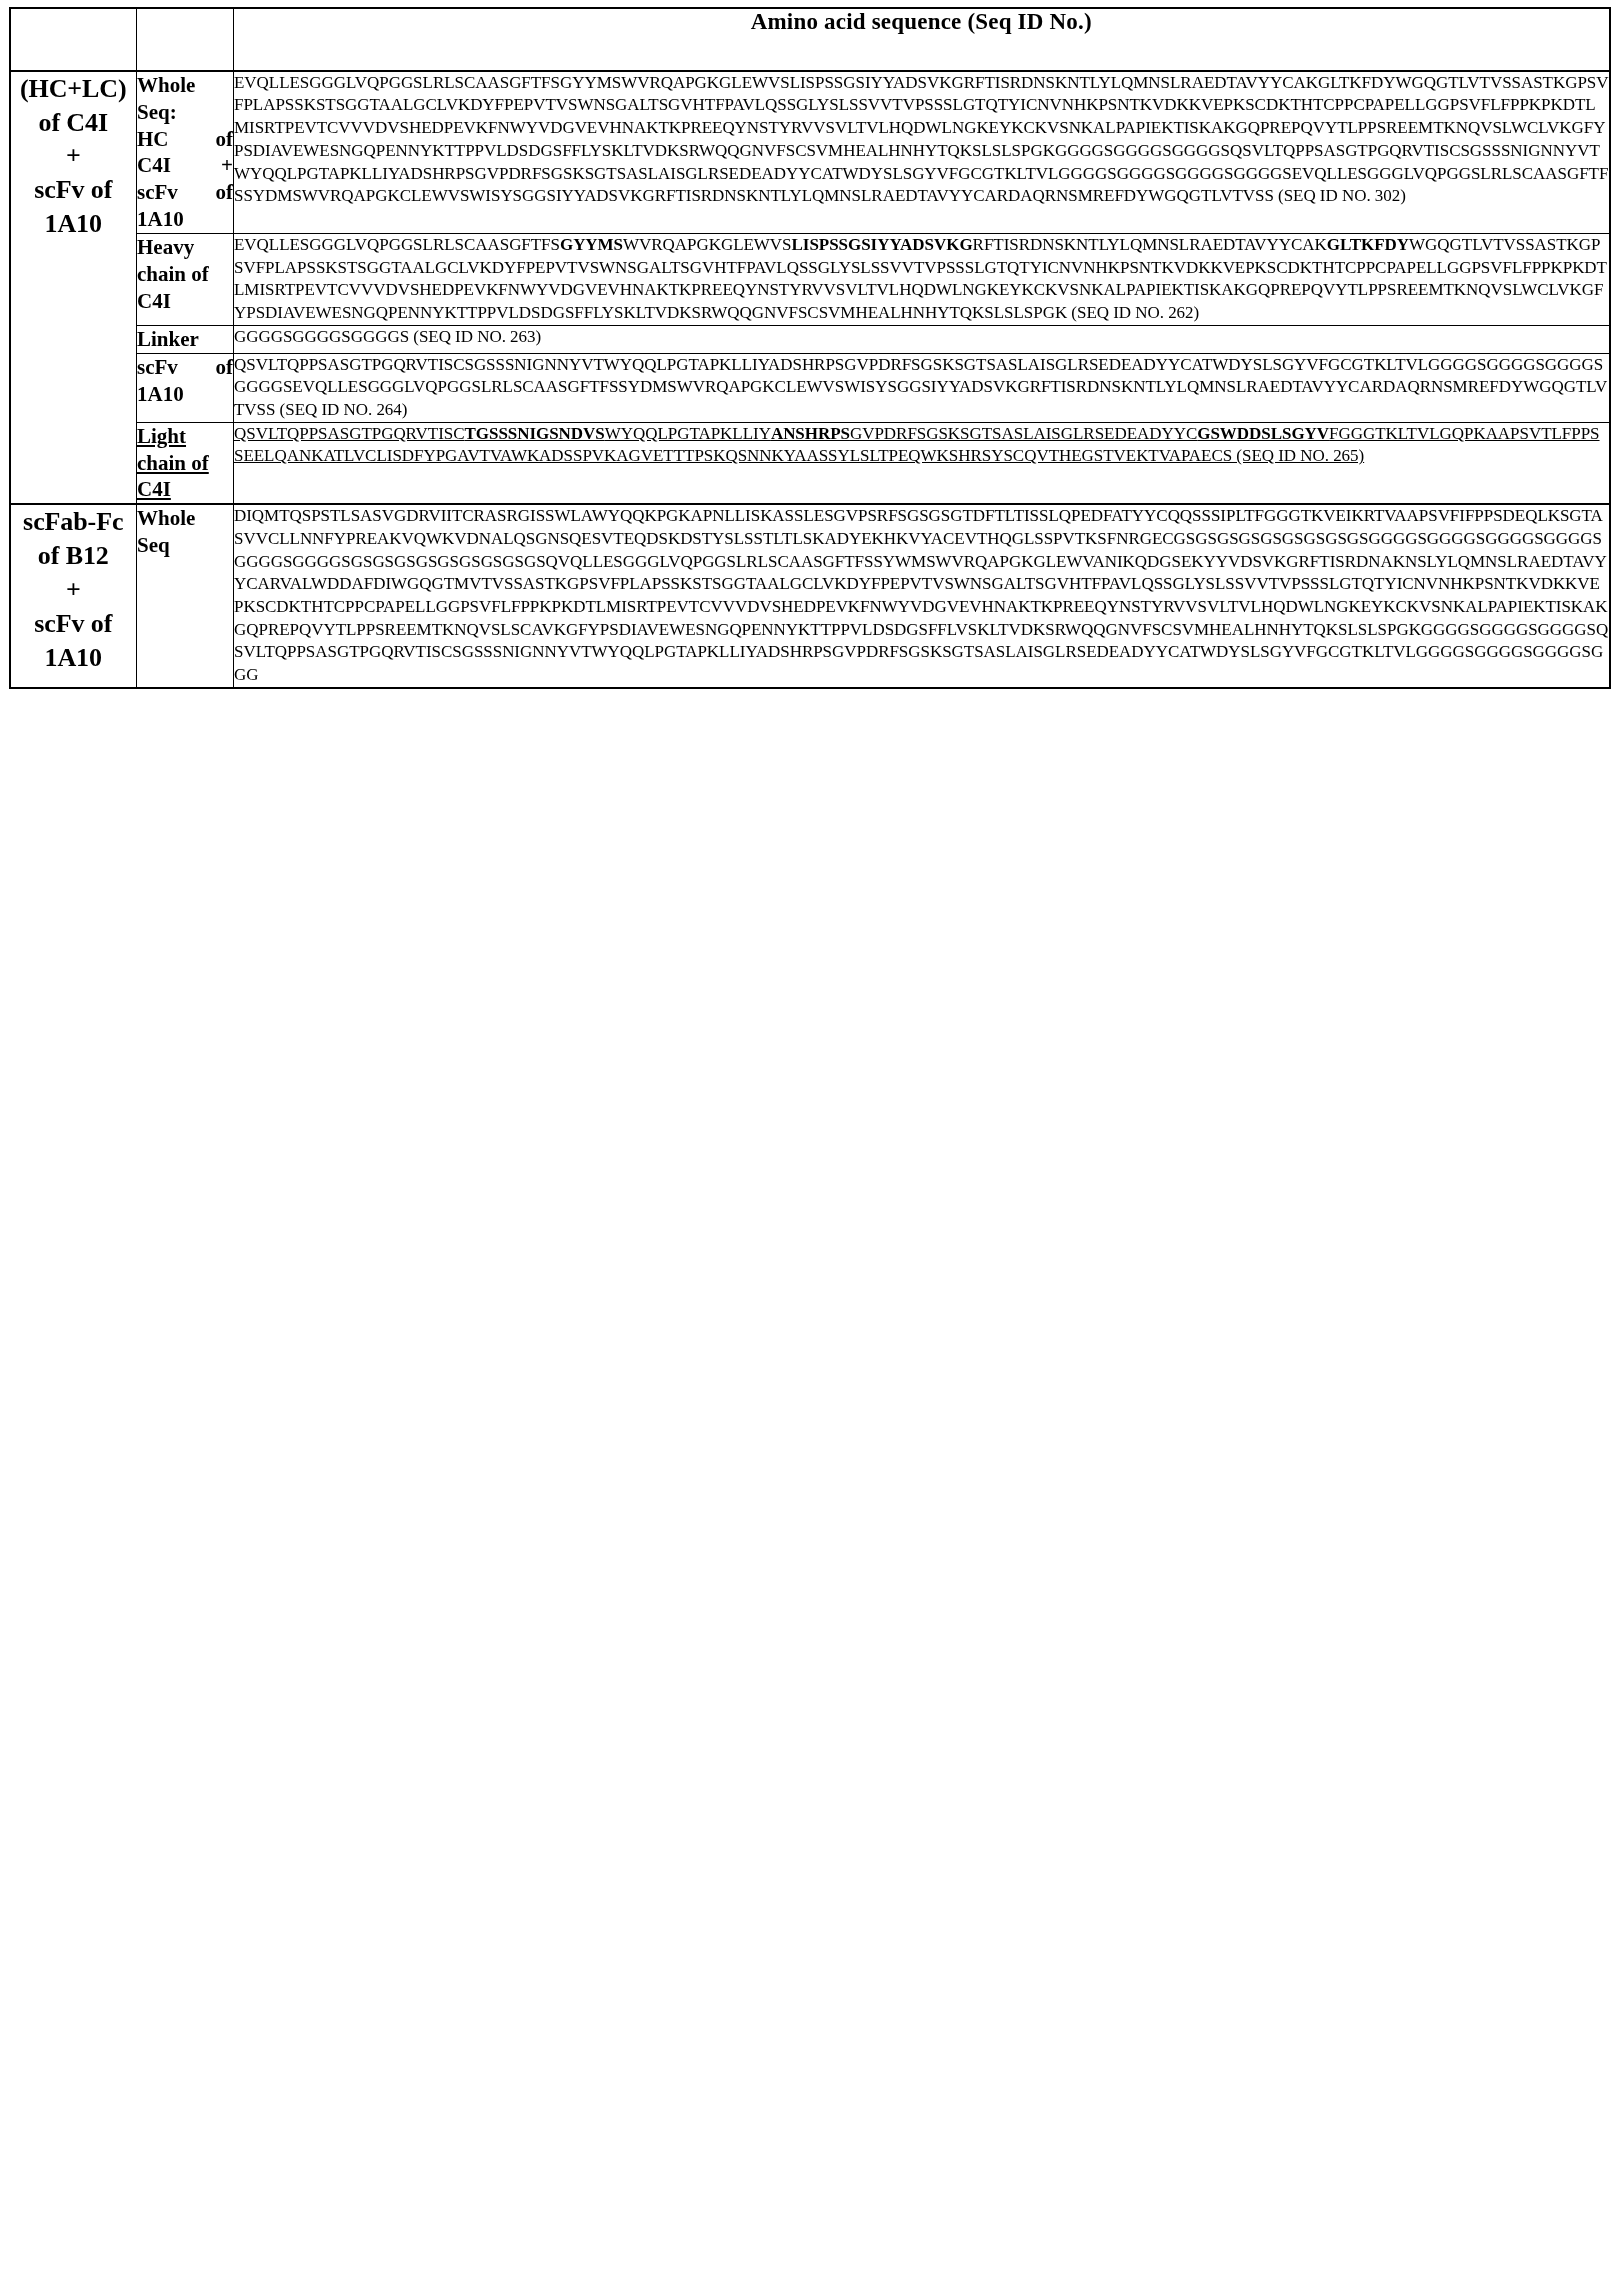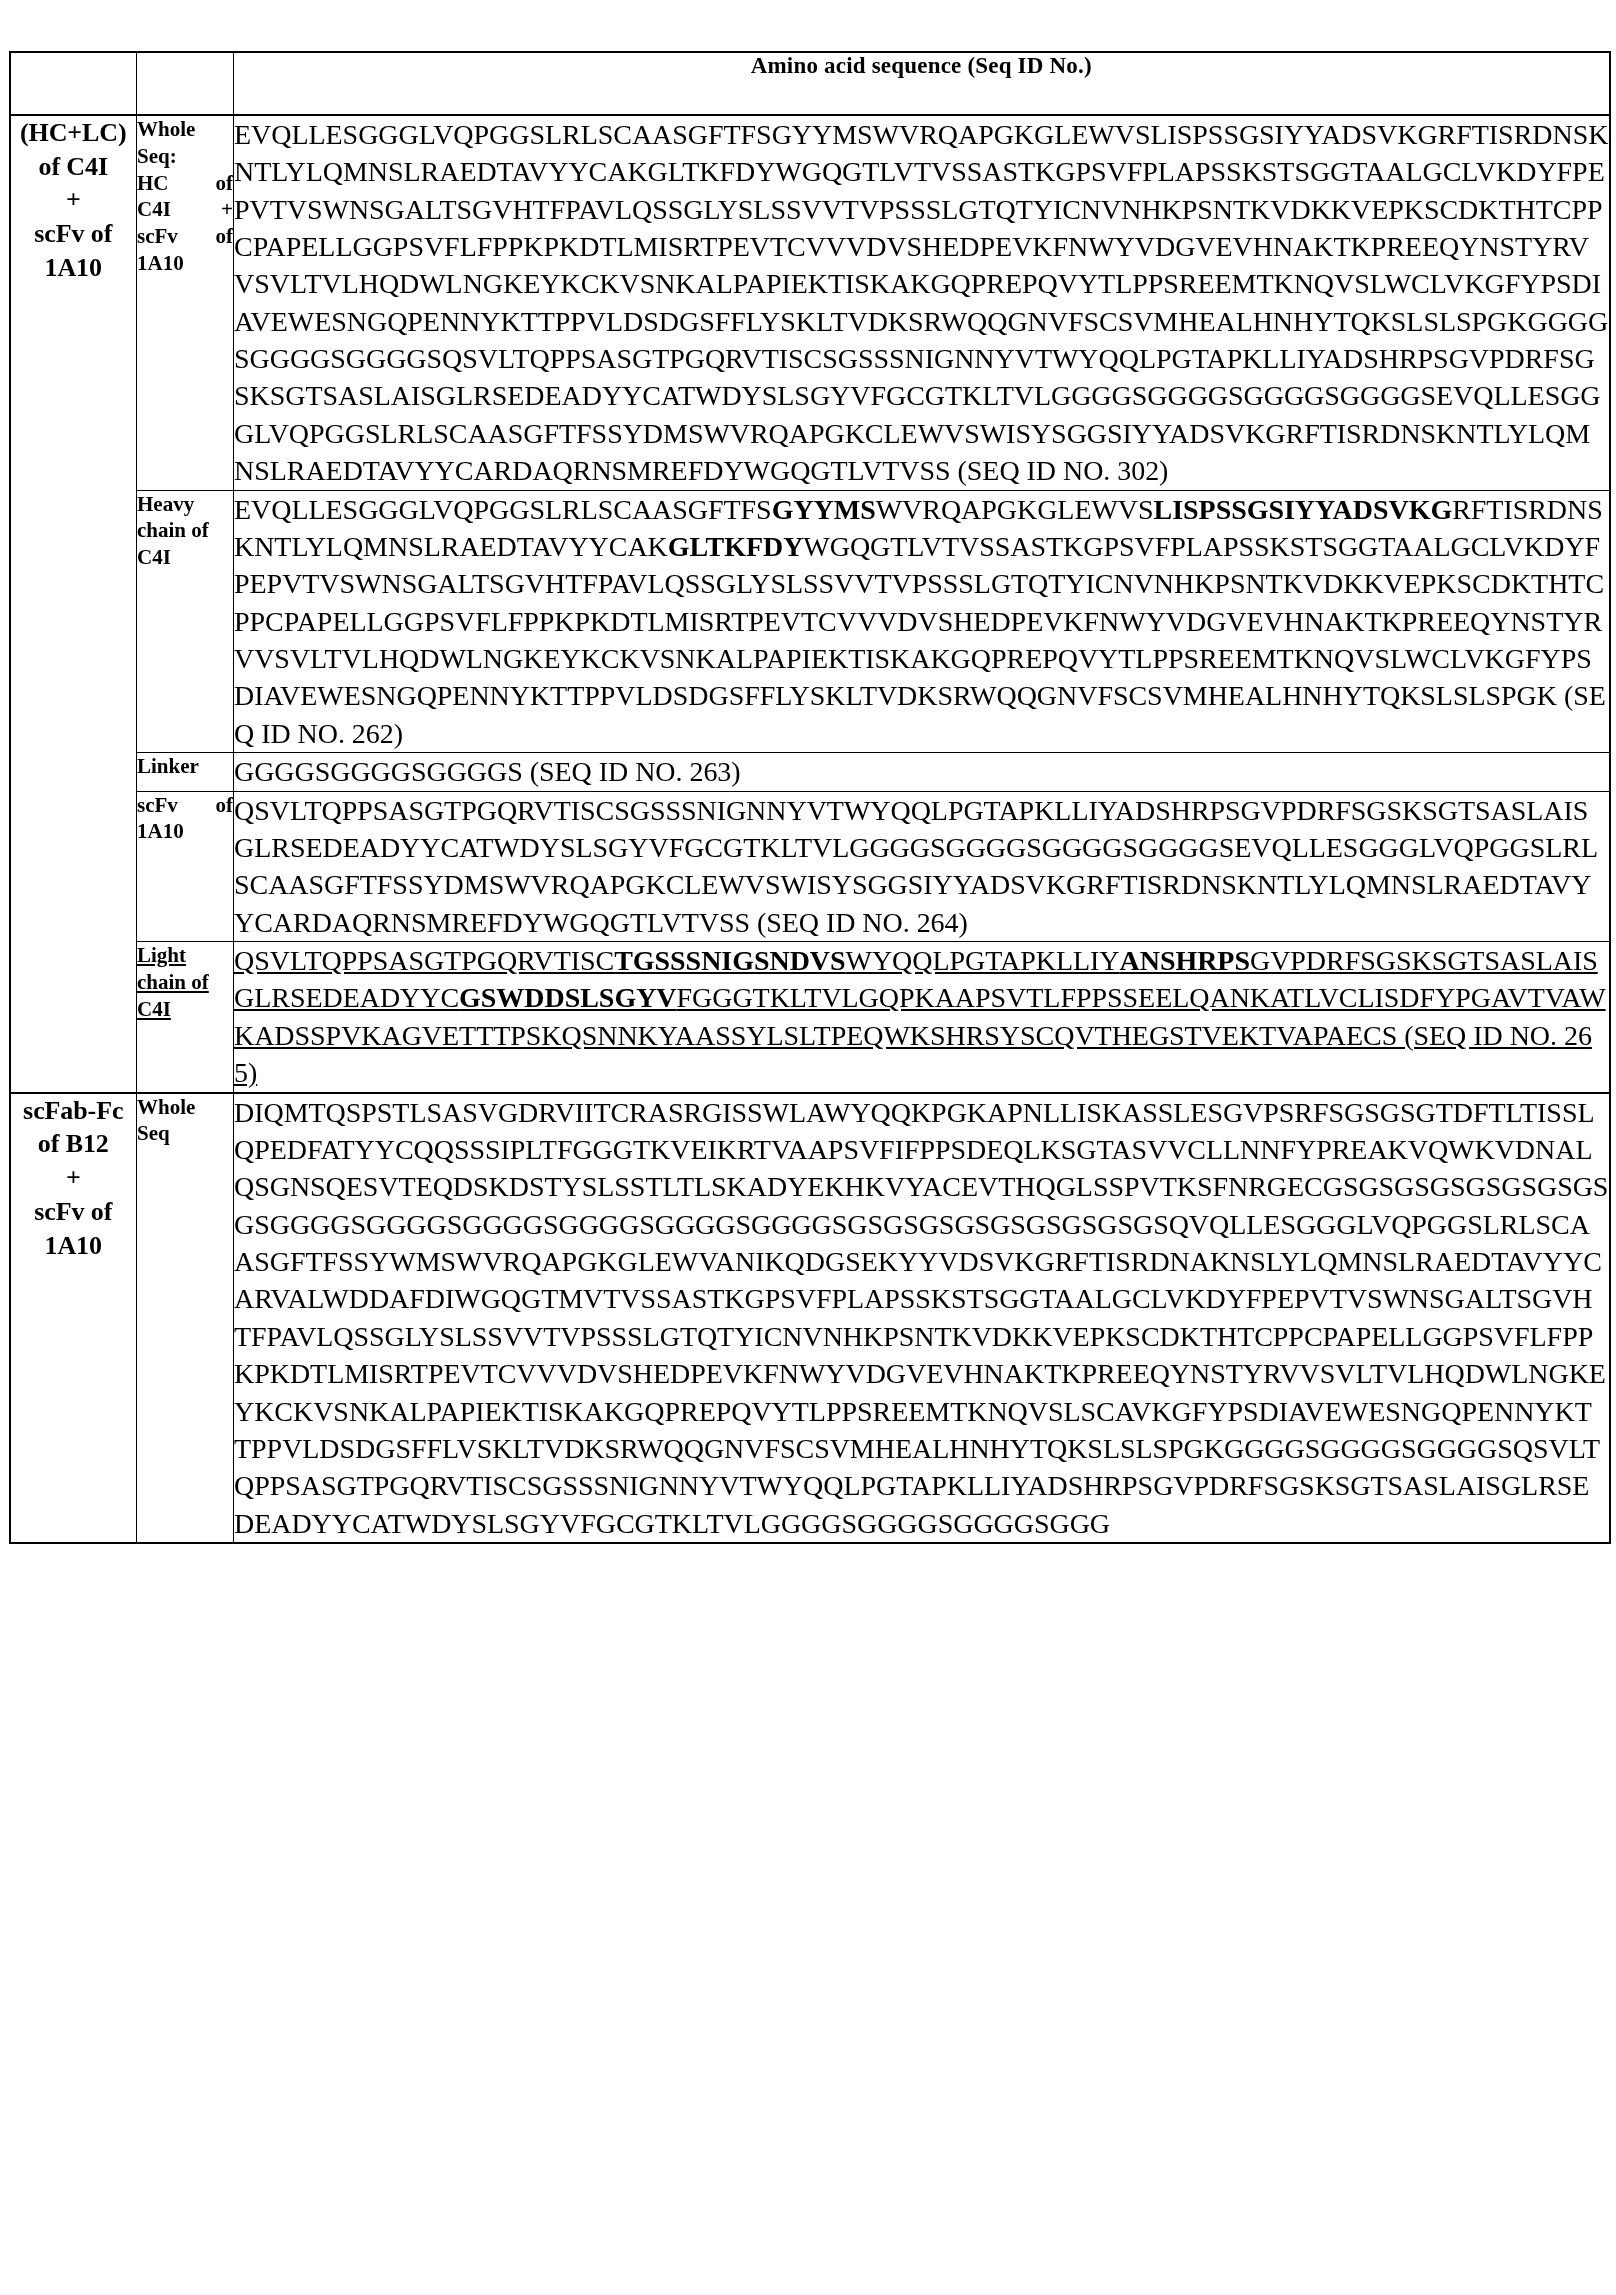--- a/index.html
+++ b/index.html
@@ -19,21 +19,20 @@
     width: 1617px;
     box-sizing: border-box;
     padding: 6.8px 8.5px 8.5px 8.5px;
   }
 
   table.seq-table {
     width: 1600px;
     border-collapse: collapse;
     table-layout: fixed;
     border: 2.5px solid #000;
-    margin-top: 44px;
   }
 
   table.seq-table td,
   table.seq-table th {
     border: 1.7px solid #000;
     vertical-align: top;
     padding: 0;
   }
 
   
@@ -79,21 +78,21 @@
     hyphens: none;
   }
   .label-cell .ln { display: block; }
   .label-cell.plain {
     text-align: left;
     text-align-last: left;
   }
 
   
   .seq-cell {
-    font-size: 28px;
+    font-size: 17px;
     line-height: 1.335;
     padding: 9.3px 8.5px 9.3px 9.3px;
     text-align: left;
     word-break: break-all;
     overflow-wrap: anywhere;
     letter-spacing: -0.04px;
     font-family: "Liberation Serif", "DejaVu Serif", serif;
   }
   .seq-cell b { font-weight: bold; }
 

